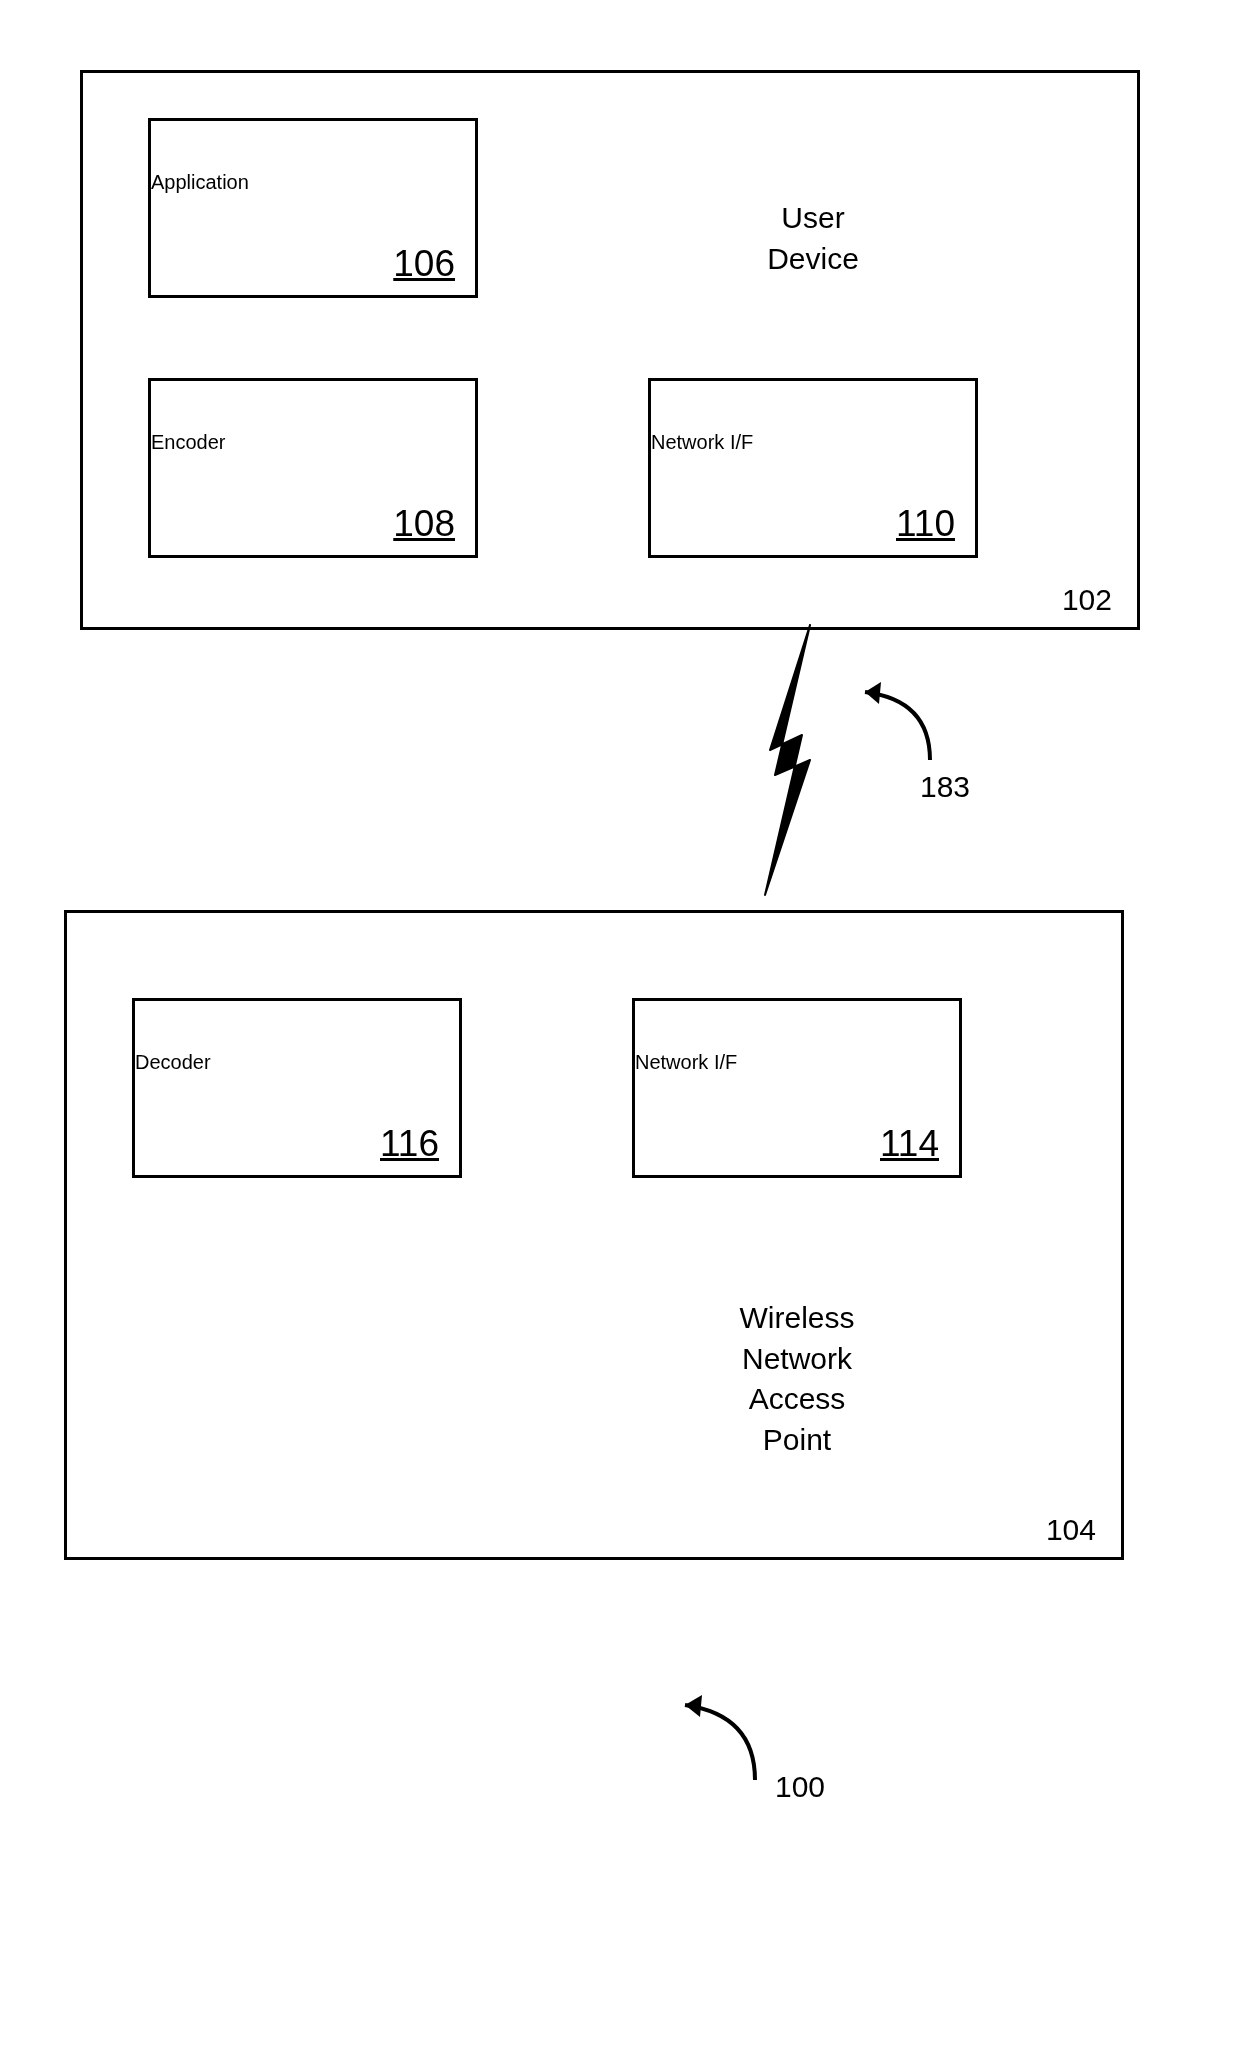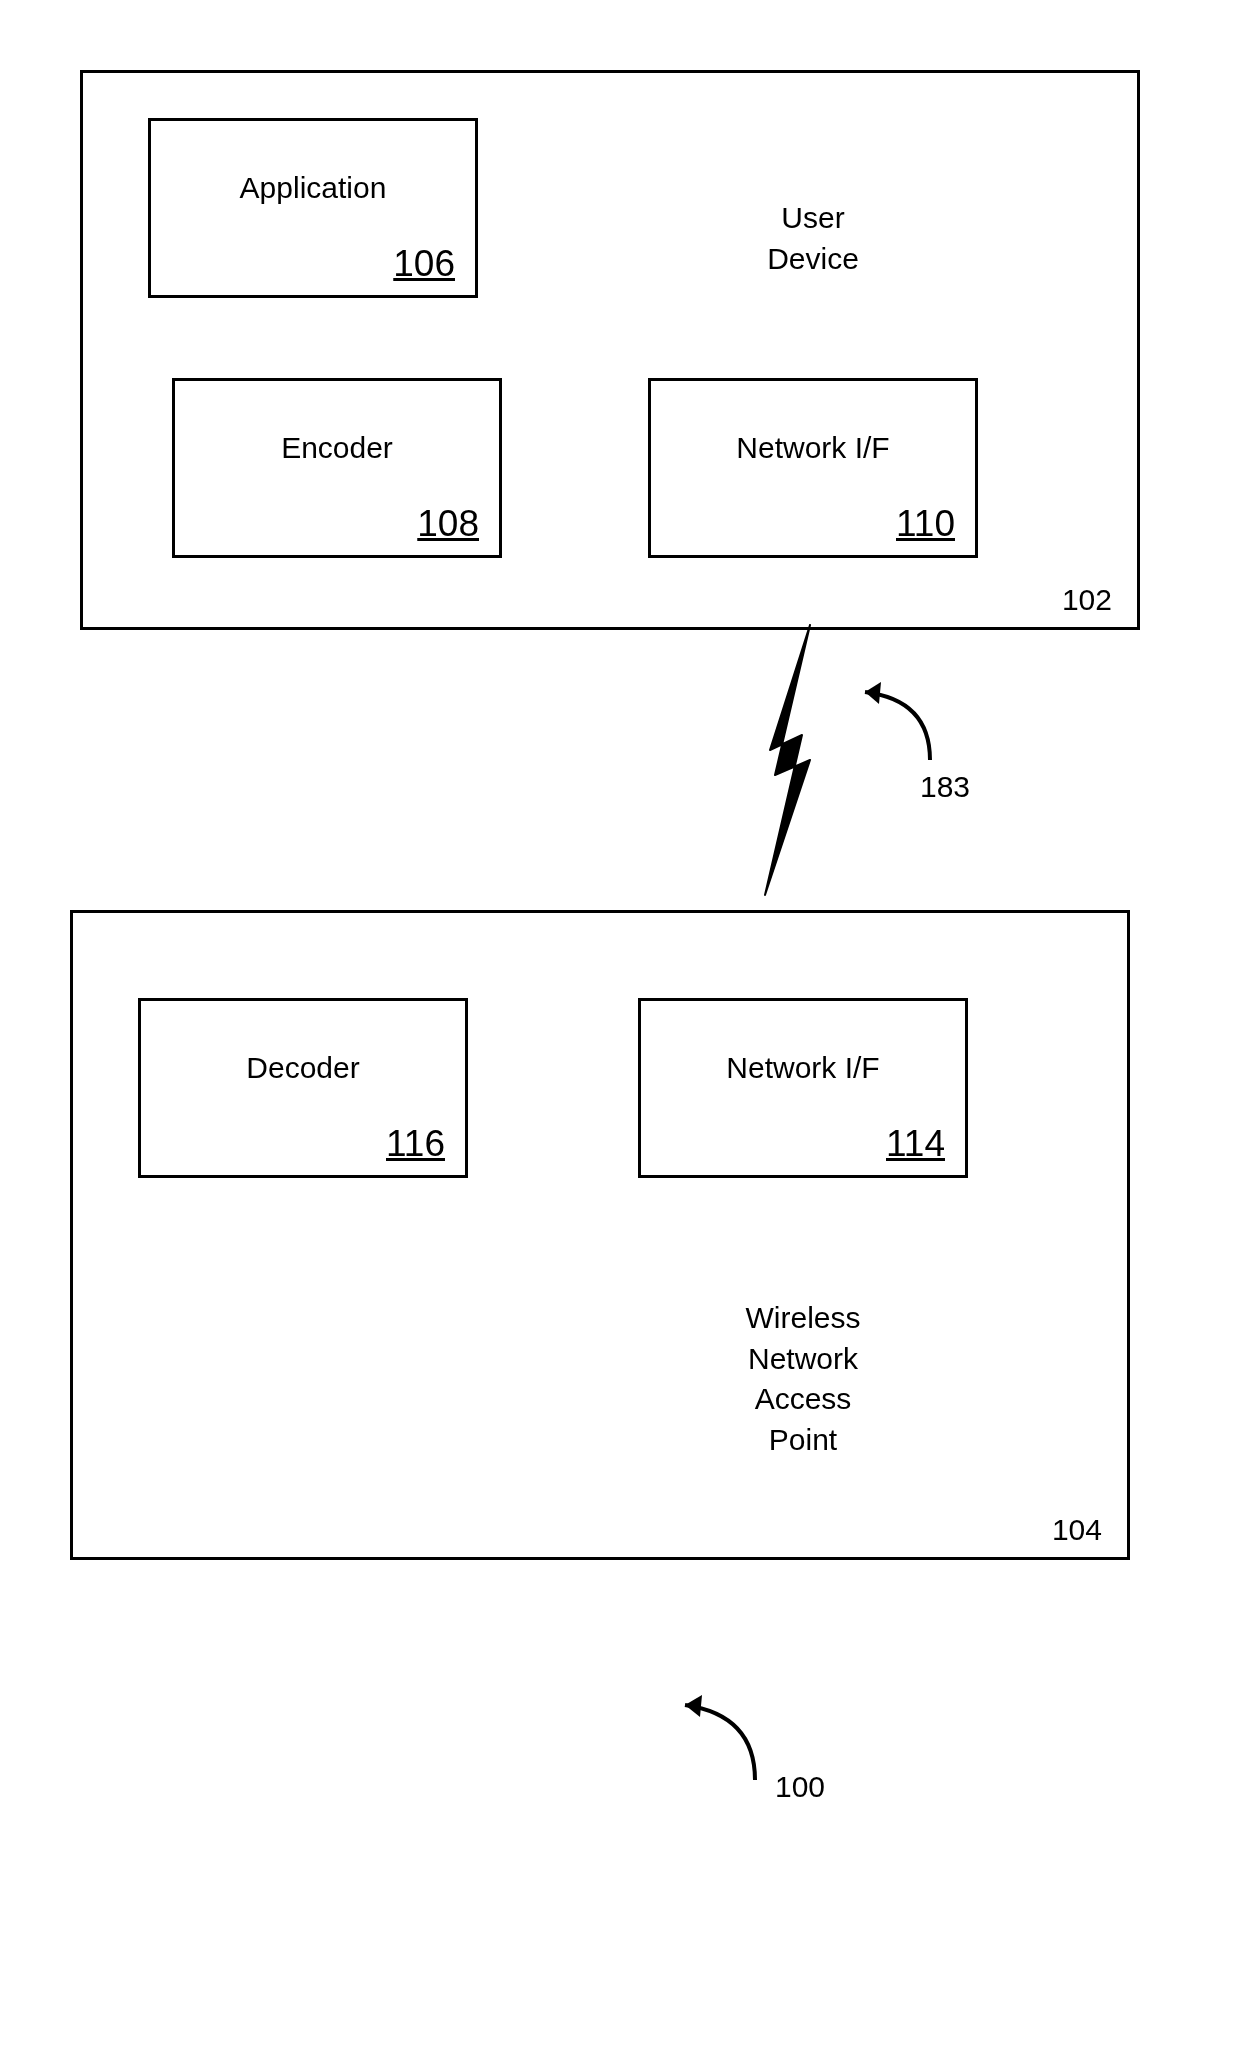--- a/index.html
+++ b/index.html
@@ -20,22 +20,22 @@
       background: #fff;
     }
     .box {
       position: absolute;
       border: 3px solid #000;
       background: #fff;
     }
     .box-label {
       position: absolute;
       width: 100%;
-      text-align: center;
-      font-size: 30px;
+      text-align: left;
+      font-size: 20px;
       top: 50px;
     }
     .box-ref {
       position: absolute;
       right: 20px;
       bottom: 10px;
       text-decoration: underline;
       font-size: 37px;
     }
     .container-ref {
@@ -65,21 +65,21 @@
 </head>
 <body>
 
 <div class="container" style="left:80px; top:70px; width:1060px; height:560px;">
 
   <div class="box" style="left:65px; top:45px; width:330px; height:180px;">
     <div class="box-label">Application</div>
     <div class="box-ref">106</div>
   </div>
 
-  <div class="box" style="left:65px; top:305px; width:330px; height:180px;margin-left:24px;">
+  <div class="box" style="left:65px; top:305px; width:330px; height:180px;">
     <div class="box-label">Encoder</div>
     <div class="box-ref">108</div>
   </div>
 
   <div class="box" style="left:565px; top:305px; width:330px; height:180px;">
     <div class="box-label">Network I/F</div>
     <div class="box-ref">110</div>
   </div>
 
   <div class="free-label" style="left:620px; top:85px; width:220px;">
@@ -92,21 +92,21 @@
 <svg class="bolt" style="left:720px; top:620px; width:140px; height:280px;" viewBox="0 0 140 280">
   <path d="M 90 5 L 50 130 L 82 115 L 45 275 L 90 140 L 55 155 Z" fill="#000" stroke="#000" stroke-width="2" stroke-linejoin="round"></path>
 </svg>
 
 <svg class="arrow" style="left:845px; top:680px; width:100px; height:90px;" viewBox="0 0 100 90">
   <path d="M 85 80 Q 85 20 20 12" fill="none" stroke="#000" stroke-width="4"></path>
   <path d="M 20 12 L 36 2 L 34 24 Z" fill="#000"></path>
 </svg>
 <div class="ref-label" style="left:920px; top:770px;">183</div>
 
-<div class="container" style="left:70px; top:910px; width:1060px; height:650px;">
+<div class="container" style="left:64px; top:910px; width:1060px; height:650px;">
 
   <div class="box" style="left:65px; top:85px; width:330px; height:180px;">
     <div class="box-label">Decoder</div>
     <div class="box-ref">116</div>
   </div>
 
   <div class="box" style="left:565px; top:85px; width:330px; height:180px;">
     <div class="box-label">Network I/F</div>
     <div class="box-ref">114</div>
   </div>

